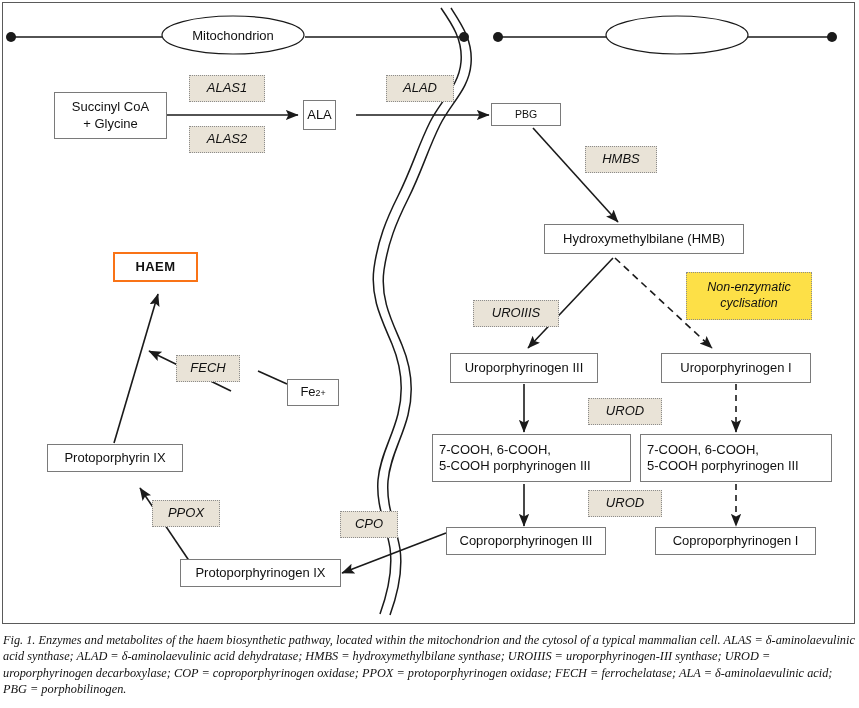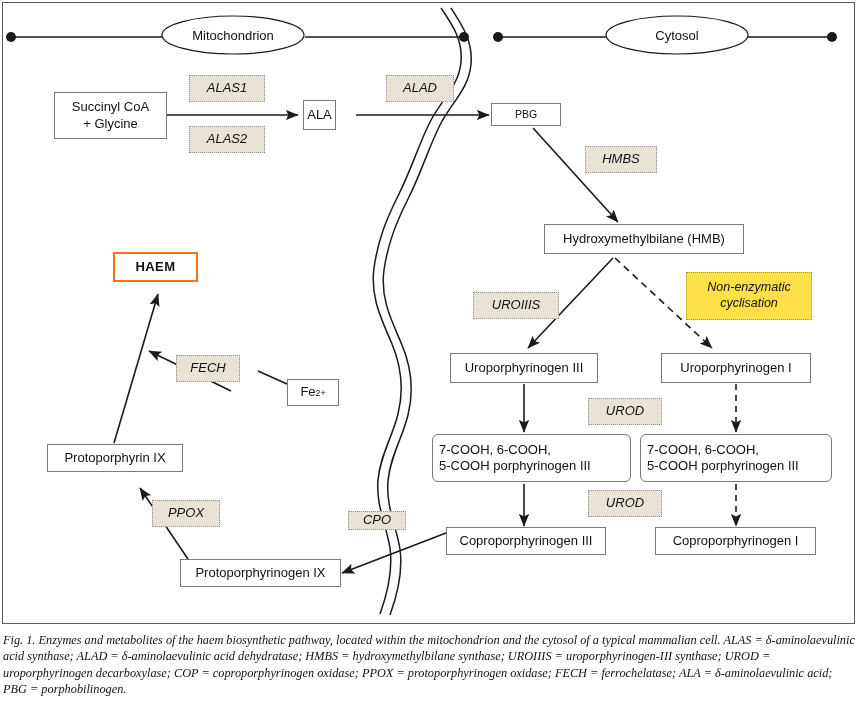--- a/index.html
+++ b/index.html
@@ -39,21 +39,21 @@
     line-height:1.25;
     padding:3px 6px;
     white-space:pre-line;
   }
   .node.haem{
     border:2px solid #f97316;
     font-weight:bold;
     letter-spacing:.4px;
   }
   .node.small{font-size:10.5px;}
-  .node.leftal{justify-content:flex-start;text-align:left;border-radius:6px;}
+  .node.leftal{justify-content:flex-start;text-align:left;}
 
   
   .enz{
     position:absolute;
     box-sizing:border-box;
     background:#e9e3d7;
     border:1px dotted #8c8madness;
     border:1px dotted #8c8c8c;
     display:flex;
     align-items:center;
@@ -171,21 +171,20 @@
 
       <line x1="114" y1="443" x2="158" y2="294" marker-end="url(#ah)"></line>
 
       <line x1="231" y1="391" x2="149" y2="351" marker-end="url(#ah)"></line>
 
       <line x1="287" y1="384" x2="258" y2="371"></line>
     </g>
   </svg>
 
   <div class="compart" style="left:162px;top:22px;width:142px;height:26px;">Mitochondrion</div>
-  <div class="compart" style="left:606px;top:22px;width:142px;height:26px;">Cytosol</div>
 
   <div class="node" style="left:54px;top:92px;width:113px;height:47px;">Succinyl CoA
 + Glycine</div>
 
   <div class="node" style="left:303px;top:100px;width:33px;height:30px;">ALA</div>
 
   <div class="node small" style="left:491px;top:103px;width:70px;height:23px;">PBG</div>
 
   <div class="node" style="left:544px;top:224px;width:200px;height:30px;">Hydroxymethylbilane (HMB)</div>
 
@@ -214,27 +213,27 @@
   </div>
 
   <div class="enz" style="left:189px;top:75px;width:76px;height:27px;">ALAS1</div>
 
   <div class="enz" style="left:189px;top:126px;width:76px;height:27px;">ALAS2</div>
 
   <div class="enz" style="left:386px;top:75px;width:68px;height:27px;">ALAD</div>
 
   <div class="enz" style="left:585px;top:146px;width:72px;height:27px;">HMBS</div>
 
-  <div class="enz" style="left:473px;top:292px;width:86px;height:27px;">UROIIIS</div>
+  <div class="enz" style="left:473px;top:300px;width:86px;height:27px;">UROIIIS</div>
 
   <div class="enz" style="left:588px;top:398px;width:74px;height:27px;">UROD</div>
 
   <div class="enz" style="left:588px;top:490px;width:74px;height:27px;">UROD</div>
 
-  <div class="enz" style="left:348px;top:511px;width:58px;height:19px;">CPO</div>
+  <div class="enz" style="left:340px;top:511px;width:58px;height:27px;">CPO</div>
 
   <div class="enz" style="left:152px;top:500px;width:68px;height:27px;">PPOX</div>
 
   <div class="enz" style="left:176px;top:355px;width:64px;height:27px;">FECH</div>
 
   <div class="enz plain" style="left:686px;top:272px;width:126px;height:48px;">Non-enzymatic
 cyclisation</div>
 
   <div class="caption">Fig. 1. Enzymes and metabolites of the haem biosynthetic pathway, located within the mitochondrion and the cytosol of a typical mammalian cell. ALAS = δ-aminolaevulinic acid synthase; ALAD = δ-aminolaevulinic acid dehydratase; HMBS = hydroxymethylbilane synthase; UROIIIS = uroporphyrinogen-III synthase; UROD = uroporphyrinogen decarboxylase; COP = coproporphyrinogen oxidase; PPOX = protoporphyrinogen oxidase; FECH = ferrochelatase; ALA = δ-aminolaevulinic acid; PBG = porphobilinogen.</div>
 

